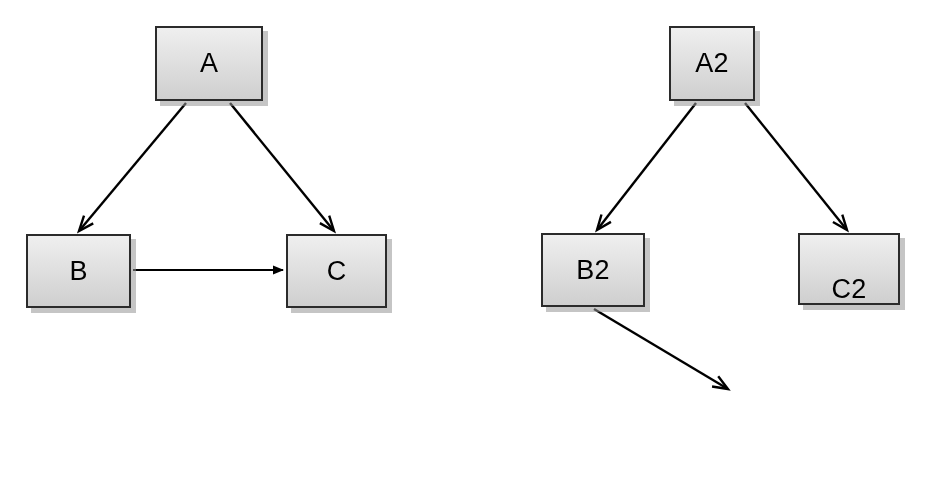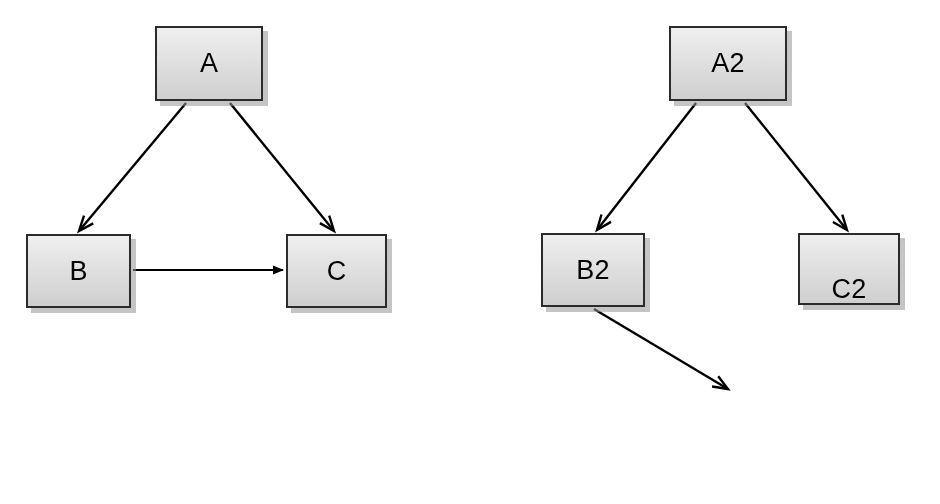--- a/index.html
+++ b/index.html
@@ -81,21 +81,21 @@
     </svg>
 <div class="node" style="left: 155px; top: 26px; width: 108px; height: 75px; border-color: rgb(43, 43, 43); background: linear-gradient(rgb(239, 239, 239) 0%, rgb(207, 207, 207) 100%);">
       <span class="node-label">A</span>
     </div>
     <div class="node" style="left: 26px; top: 234px; width: 105px; height: 74px; border-color: rgb(43, 43, 43); background: linear-gradient(rgb(239, 239, 239) 0%, rgb(207, 207, 207) 100%);">
       <span class="node-label">B</span>
     </div>
     <div class="node" style="left: 286px; top: 234px; width: 101px; height: 74px; border-color: rgb(43, 43, 43); background: linear-gradient(rgb(239, 239, 239) 0%, rgb(207, 207, 207) 100%);">
       <span class="node-label">C</span>
     </div>
-    <div class="node" style="left: 669px; top: 26px; width: 118px; height: 75px; border-color: rgb(43, 43, 43); background: linear-gradient(rgb(239, 239, 239) 0%, rgb(207, 207, 207) 100%); text-align: right;">
+    <div class="node" style="left: 669px; top: 26px; width: 86px; height: 75px; border-color: rgb(43, 43, 43); background: linear-gradient(rgb(239, 239, 239) 0%, rgb(207, 207, 207) 100%); text-align: right;">
       <span class="node-label">A2</span>
     </div>
     <div class="node" style="left: 541px; top: 233px; width: 104px; height: 74px; border-color: rgb(43, 43, 43); background: linear-gradient(rgb(239, 239, 239) 0%, rgb(207, 207, 207) 100%);">
       <span class="node-label">B2</span>
     </div>
     <div class="node" style="left: 798px; top: 233px; width: 102px; height: 72px; border-color: rgb(43, 43, 43); background: linear-gradient(rgb(239, 239, 239) 0%, rgb(207, 207, 207) 100%); align-items: flex-end;">
       <span class="node-label">C2</span>
     </div>
   </div>
 

